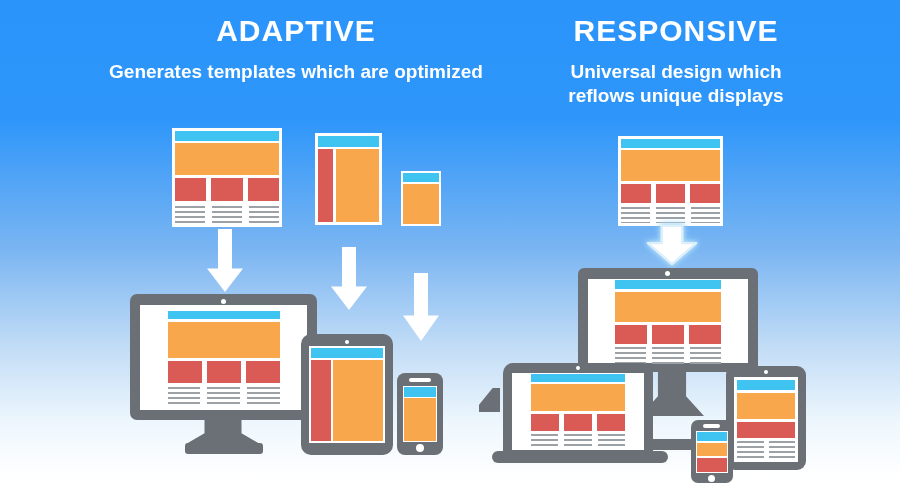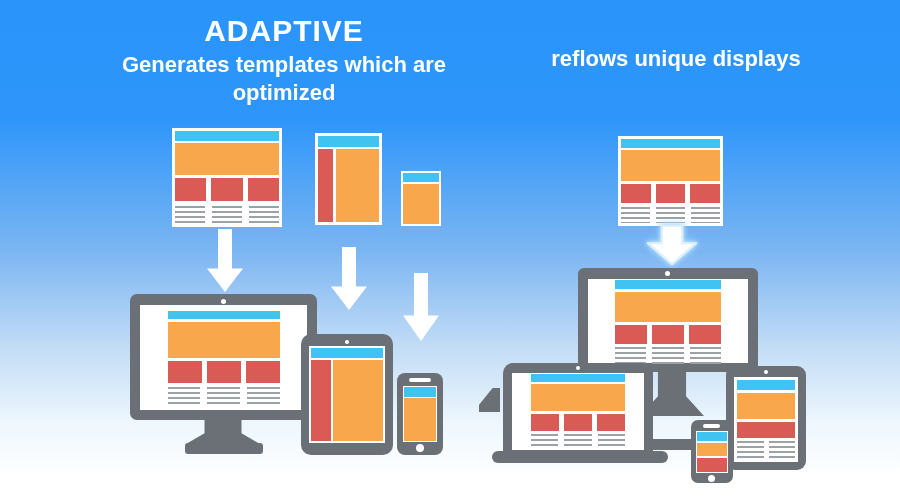--- a/index.html
+++ b/index.html
@@ -17,22 +17,22 @@
       var(--background-bottom,#FFFFFF) 96%);
   }
 
   .abs { position:absolute; }
 
   .title {
     color:var(--heading-text,#fff); font-size:30px; font-weight:bold;
     letter-spacing:1px; text-align:center;
   }
   .subtitle {
-    color:var(--heading-text,#fff); font-size:22px; font-weight:bold;
-    line-height:1.27; text-align:center; margin-top:3px;
+    color:var(--heading-text,#fff); font-size:19px; font-weight:bold;
+    line-height:1.27; text-align:center; margin-top:12px;
   }
 
   
   .tpl { position:absolute; background:var(--screen-white,#fff); display:flex; flex-direction:column; padding:3px; gap:2px; }
   .bar  { background:var(--cyan-header,#3FC4F1); flex:none; }
   .hero { background:var(--orange-block,#F8A74C); flex:none; }
   .boxes{ display:flex; flex:none; }
   .box  { flex:1; background:var(--red-block,#DA5A56); }
   .lines{ display:flex; flex:none; }
   .lcol { flex:1; background:repeating-linear-gradient(180deg,
@@ -45,30 +45,31 @@
   .content { display:flex; flex-direction:column; gap:2px; }
 
   .arrow { position:absolute; }
   .glow-arrow { position:absolute; filter:drop-shadow(0 0 2px #BFE2FA) drop-shadow(0 0 3px var(--arrow-glow,#9FD4F7)); }
 </style>
 </head>
 <body>
 
 <div class="canvas">
 
-  <div class="abs" style="left:74px; top:14px; width:420px;">
+  <div class="abs" style="left:86px; top:14px; width:420px;">
     <div class="title">ADAPTIVE</div>
     <div class="subtitle">
       <span>Generates templates which are optimized</span><br>
     </div>
   </div>
 
   <div class="abs" style="left:520px; top:14px; width:312px;">
+    <div class="title">RESPONSIVE</div>
     <div class="subtitle">
-      <br>
+      <span>Universal design which</span><br>
       <span>reflows unique displays</span>
     </div>
   </div>
 
   <div class="tpl" style="left:172px; top:128px; width:110px; height:99px;">
     <div class="bar" style="height:10px;"></div>
     <div class="hero" style="height:32px;"></div>
     <div class="boxes" style="height:23px; margin-top:1px; gap:5px;">
       <div class="box"></div>
       <div class="box"></div>

